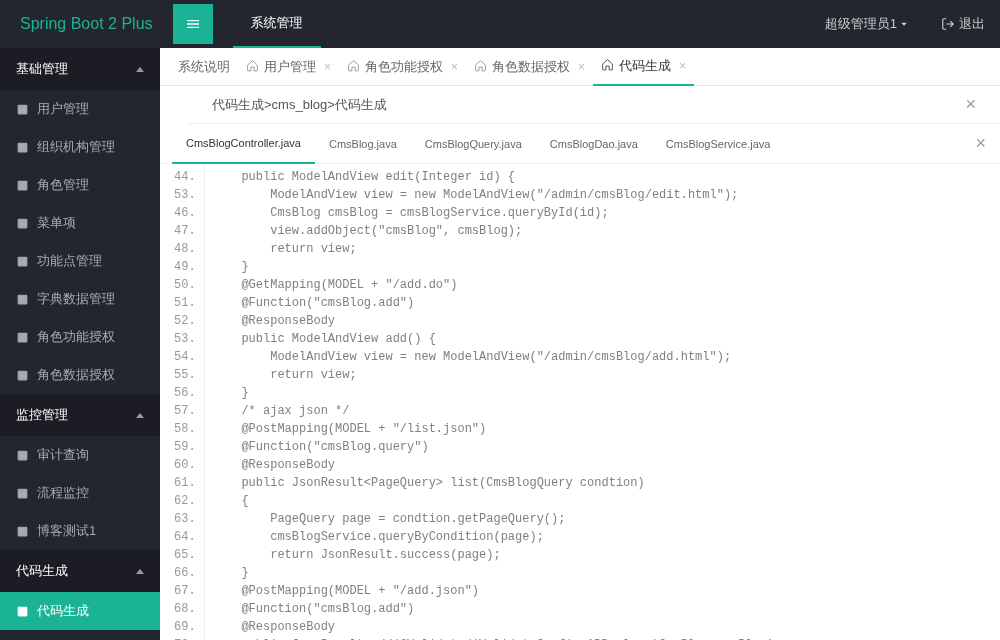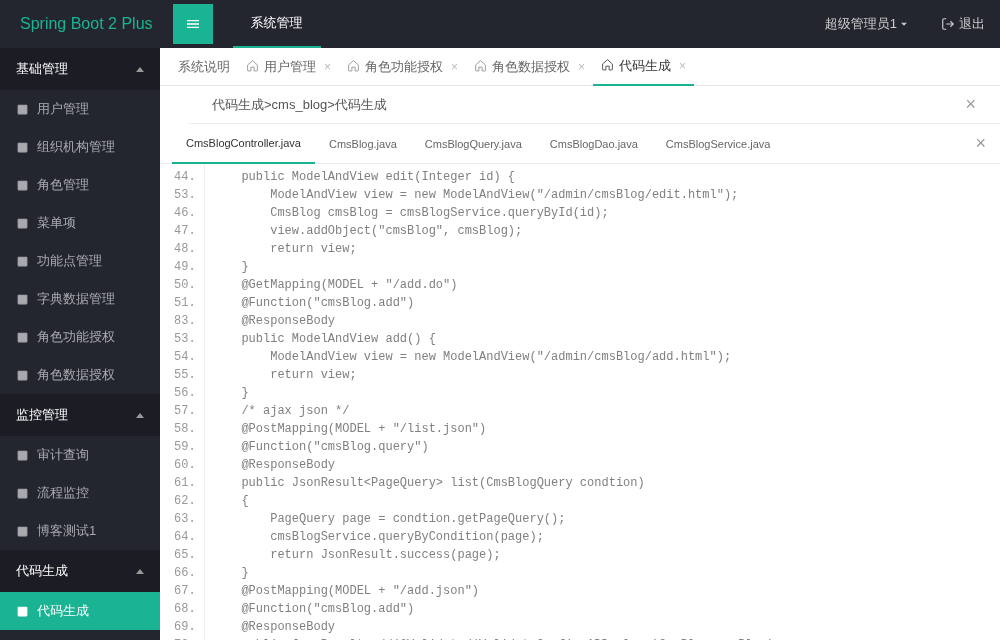--- a/index.html
+++ b/index.html
@@ -234,21 +234,21 @@
       <div class="code-area">
         <div class="gutter" id="gutter">
             <div>44.</div>
             <div>53.</div>
             <div>46.</div>
             <div>47.</div>
             <div>48.</div>
             <div>49.</div>
             <div>50.</div>
             <div>51.</div>
-            <div>83.</div>
+            <div>52.</div>
             <div>53.</div>
             <div>54.</div>
             <div>55.</div>
             <div>56.</div>
             <div>57.</div>
             <div>58.</div>
             <div>59.</div>
             <div>60.</div>
             <div>61.</div>
             <div>62.</div>

